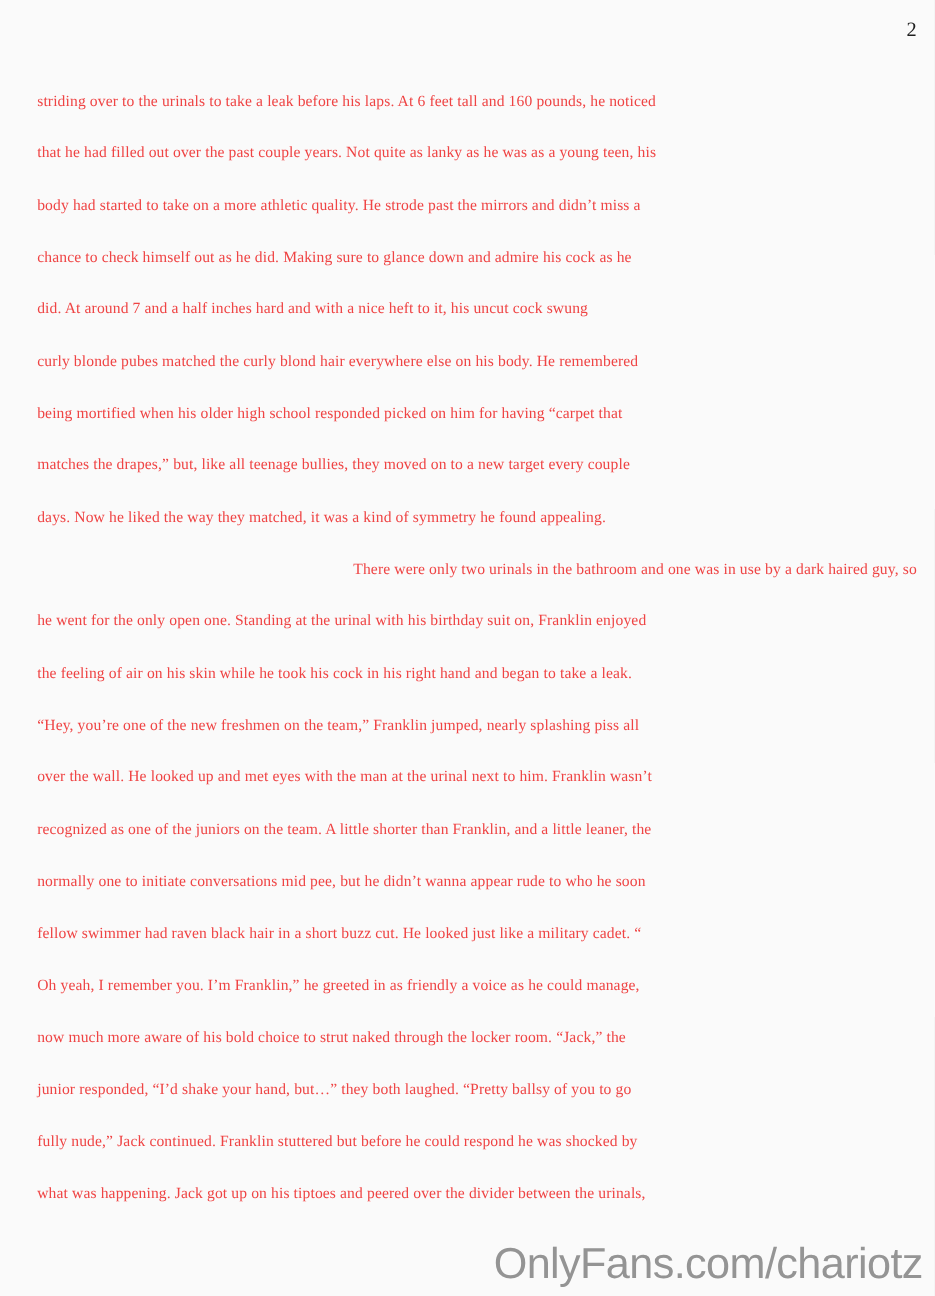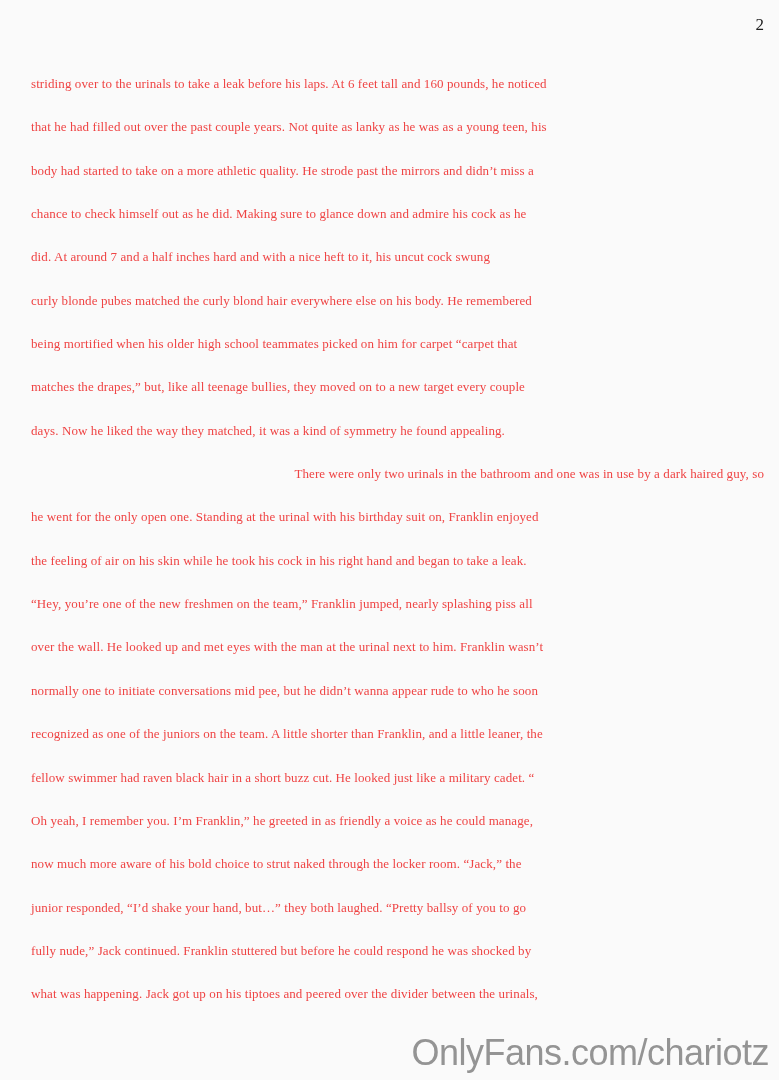--- a/index.html
+++ b/index.html
@@ -62,30 +62,30 @@
   <div class="page-number">2</div>
 
   <div class="text-block">
 
   <div class="line">striding over to the urinals to take a leak before his laps. At 6 feet tall and 160 pounds, he noticed</div>
       <div class="line">that he had filled out over the past couple years. Not quite as lanky as he was as a young teen, his</div>
       <div class="line">body had started to take on a more athletic quality. He strode past the mirrors and didn’t miss a</div>
       <div class="line">chance to check himself out as he did. Making sure to glance down and admire his cock as he</div>
       <div class="line">did. At around 7 and a half inches hard and with a nice heft to it, his uncut cock swung</div>
       <div class="line">curly blonde pubes matched the curly blond hair everywhere else on his body. He remembered</div>
-      <div class="line">being mortified when his older high school teammates picked on him for carpet “carpet that</div>
+      <div class="line">being mortified when his older high school responded picked on him for having “carpet that</div>
       <div class="line">matches the drapes,” but, like all teenage bullies, they moved on to a new target every couple</div>
       <div class="line">days. Now he liked the way they matched, it was a kind of symmetry he found appealing.</div>
       <div class="line indent">There were only two urinals in the bathroom and one was in use by a dark haired guy, so</div>
       <div class="line">he went for the only open one. Standing at the urinal with his birthday suit on, Franklin enjoyed</div>
       <div class="line">the feeling of air on his skin while he took his cock in his right hand and began to take a leak.</div>
       <div class="line">“Hey, you’re one of the new freshmen on the team,” Franklin jumped, nearly splashing piss all</div>
       <div class="line">over the wall. He looked up and met eyes with the man at the urinal next to him. Franklin wasn’t</div>
+      <div class="line">recognized as one of the juniors on the team. A little shorter than Franklin, and a little leaner, the</div>
       <div class="line">normally one to initiate conversations mid pee, but he didn’t wanna appear rude to who he soon</div>
-      <div class="line">recognized as one of the juniors on the team. A little shorter than Franklin, and a little leaner, the</div>
       <div class="line">fellow swimmer had raven black hair in a short buzz cut. He looked just like a military cadet. “</div>
       <div class="line">Oh yeah, I remember you. I’m Franklin,” he greeted in as friendly a voice as he could manage,</div>
       <div class="line">now much more aware of his bold choice to strut naked through the locker room. “Jack,” the</div>
       <div class="line">junior responded, “I’d shake your hand, but…” they both laughed. “Pretty ballsy of you to go</div>
       <div class="line">fully nude,” Jack continued. Franklin stuttered but before he could respond he was shocked by</div>
       <div class="line">what was happening. Jack got up on his tiptoes and peered over the divider between the urinals,</div>
     </div>
 
   <div class="watermark">OnlyFans.com/chariotz</div>
 </div>

